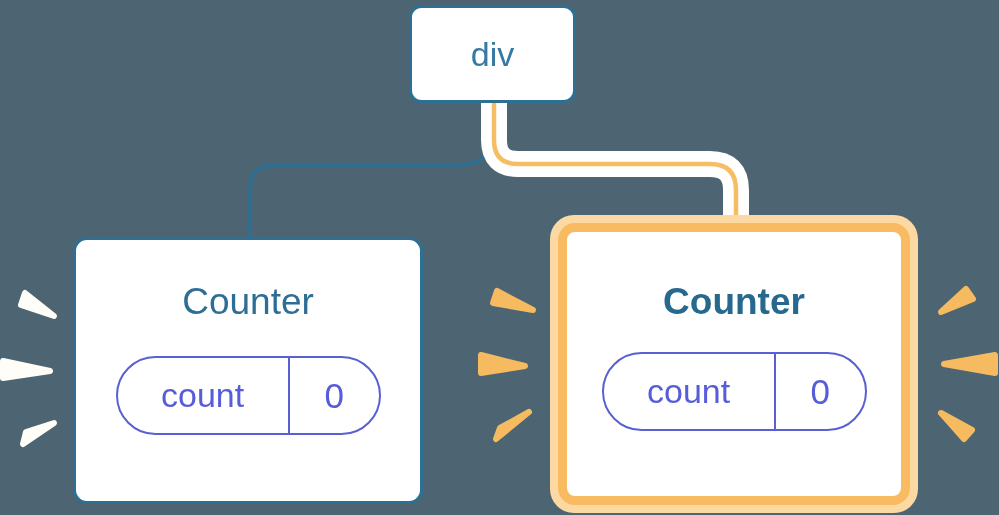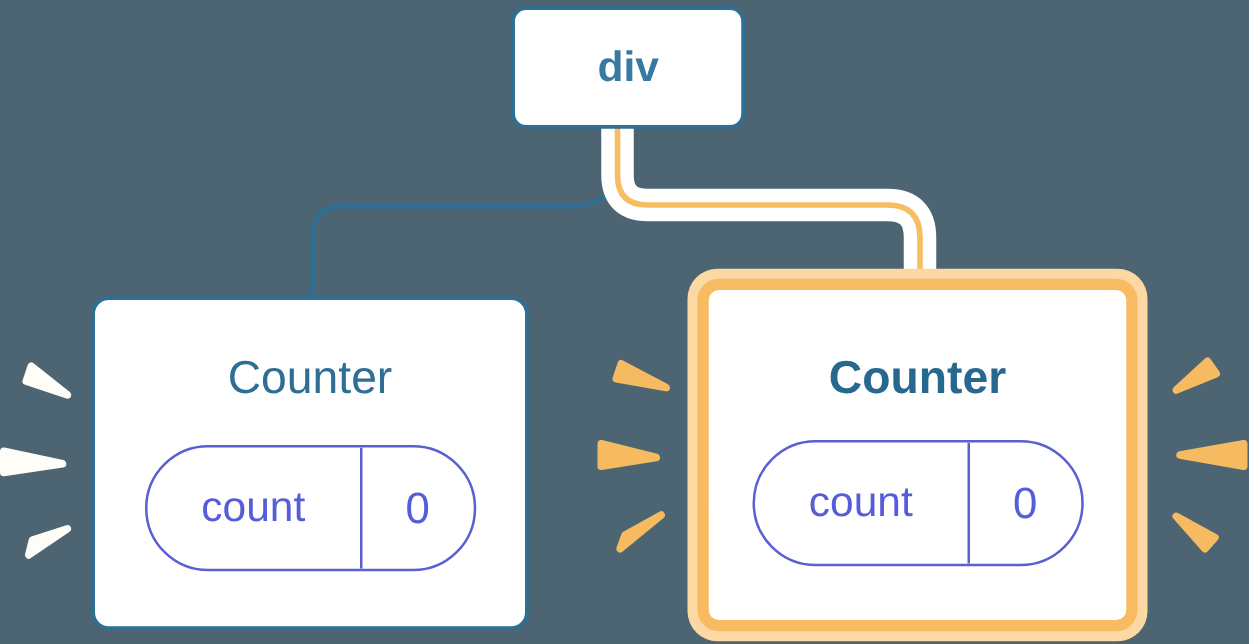--- a/index.html
+++ b/index.html
@@ -14,26 +14,26 @@
   body{
     width:999px;height:515px;position:relative;overflow:hidden;
     background:var(--bg);
     font-family:"Liberation Sans", sans-serif;
   }
   svg.layer{position:absolute;left:0;top:0;width:999px;height:515px}
   .abs{position:absolute}
 
   
   .node-root{
-    left:409px;top:5px;width:187px;height:98px;
+    left:409px;top:5px;width:167px;height:98px;
     background:var(--card_bg);
     border:3px solid var(--border_blue);
     border-radius:12px;
     display:flex;align-items:center;justify-content:center;
-    font-size:34px;color:var(--text_blue);font-weight:bold;
+    font-size:34px;color:var(--text_blue);
   }
 
   
   .card-plain{
     left:73px;top:237px;width:350px;height:267px;
     background:var(--card_bg);
     border:3px solid var(--border_blue);
     border-radius:14px;
   }
   .card-plain .card-title{
@@ -55,21 +55,21 @@
     border-radius:17px;
   }
   .card-hl-inner .card-title{
     margin-top:48px;text-align:center;line-height:44px;font-size:37px;
     font-weight:700;color:var(--title_blue_bold);
   }
   .card-hl-inner .pill{margin-top:28px}
 
   
   .pill{
-    width:265px;height:101px;margin-left:auto;margin-right:auto;
+    width:265px;height:79px;margin-left:auto;margin-right:auto;
     border:2px solid var(--purple);
     border-radius:51px;
     display:flex;overflow:hidden;background:var(--card_bg);
   }
   .pill-key{
     flex:0 0 66%;display:flex;align-items:center;justify-content:center;
     font-size:34px;color:var(--purple_text);
     border-right:2px solid var(--purple);
   }
   .pill-value{

